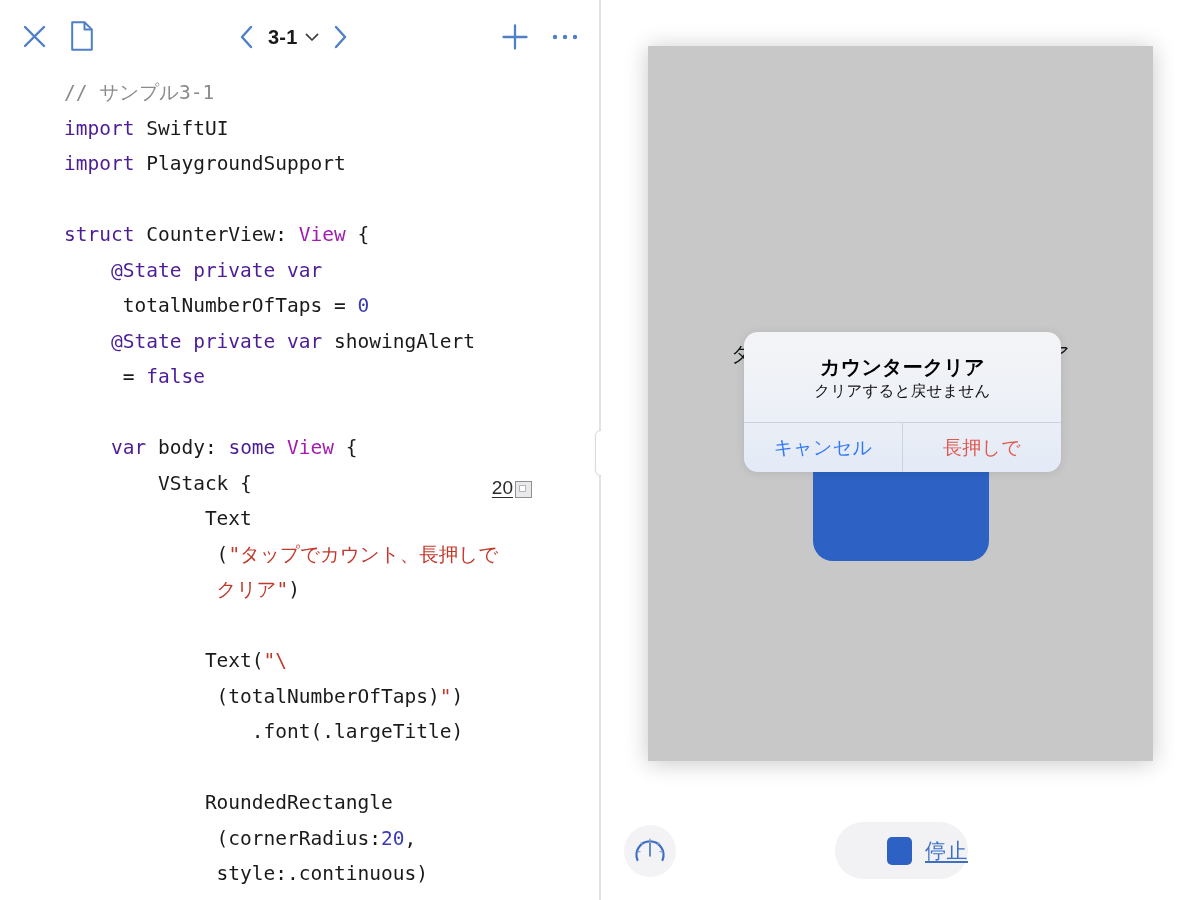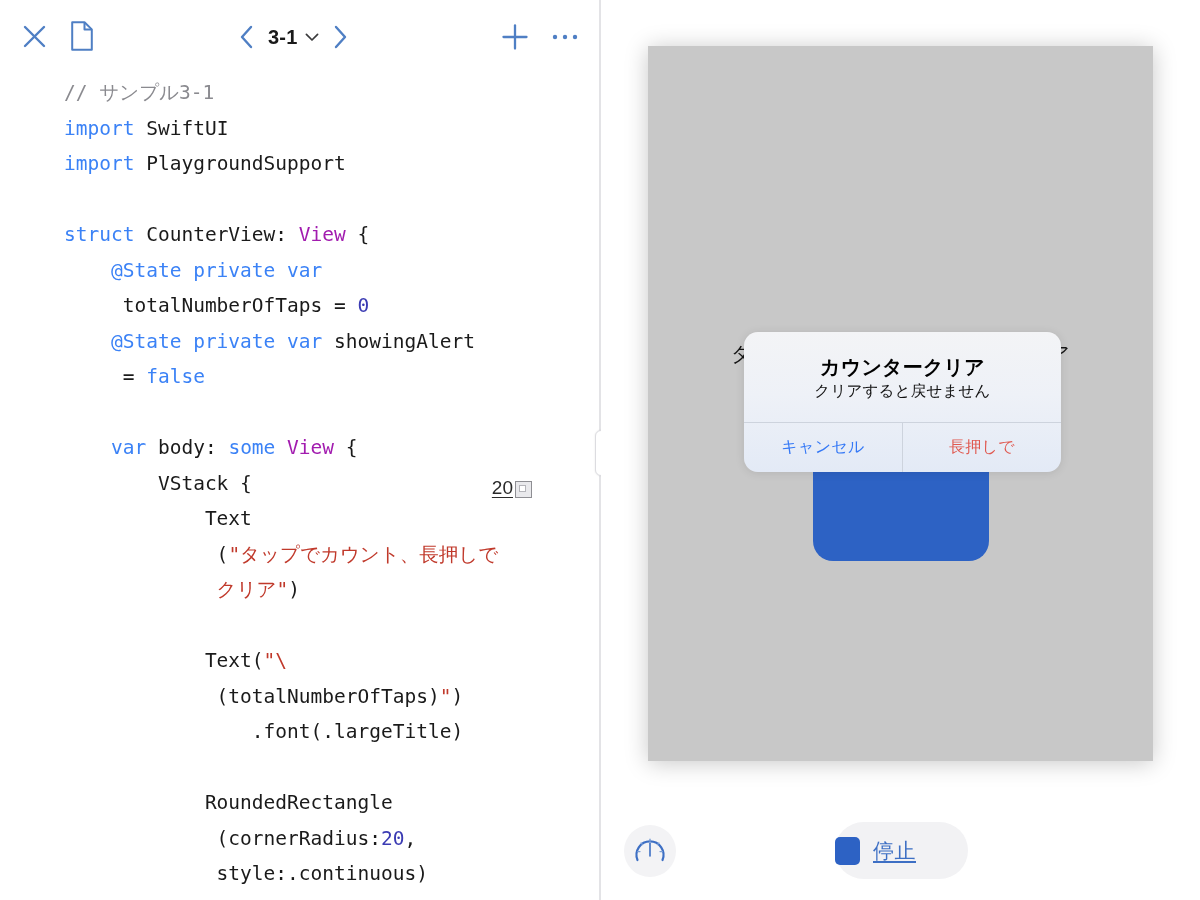--- a/index.html
+++ b/index.html
@@ -86,21 +86,21 @@
     font-size: 19.5px;
     line-height: 35.5px;
     color: #1a1a1a;
     white-space: pre;
   }
   .code-line {
     position: relative;
     padding-left: 64px;
     height: 35.5px;
   }
-  .kw   { color: #3b82f6; }
+  .kw   { color: #4c1d95; }
   .type { color: #a21caf; }
   .num  { color: #3b3bb3; }
   .str  { color: #c0392b; }
   .cmt  { color: #8a8a8f; }
   .plain{ color: #1a1a1a; }
 
   .result-badge {
     position: absolute;
     right: 55px;
     top: 4px;
@@ -232,21 +232,21 @@
   .alert-actions {
     display: flex;
     border-top: 1px solid #cdd3dd;
     height: 49px;
   }
   .alert-action {
     flex: 1 1 50%;
     display: flex;
     align-items: center;
     justify-content: center;
-    font-size: 16px;
+    font-size: 19px;
     cursor: pointer;
     letter-spacing: 0.3px;
   }
   .alert-action.cancel { color: #3478f6; }
   .alert-action.destructive { color: #e0584f; border-left: 1px solid #cdd3dd; }
 
   
   .bottom-bar {
     position: absolute;
     left: 0; right: 0;
@@ -269,21 +269,21 @@
   .stop-pill {
     position: absolute;
     left: 234px;
     top: 12px;
     width: 133px;
     height: 57px;
     border-radius: 29px;
     background: #f2f2f4;
     display: flex;
     align-items: center;
-    justify-content: flex-start;
+    justify-content: flex-end;
     gap: 13px;
     cursor: pointer;
   }
   .stop-square {
     width: 25px;
     height: 28px;
     border-radius: 5px;
     background: #2d62c4;
   }
   .stop-label {

